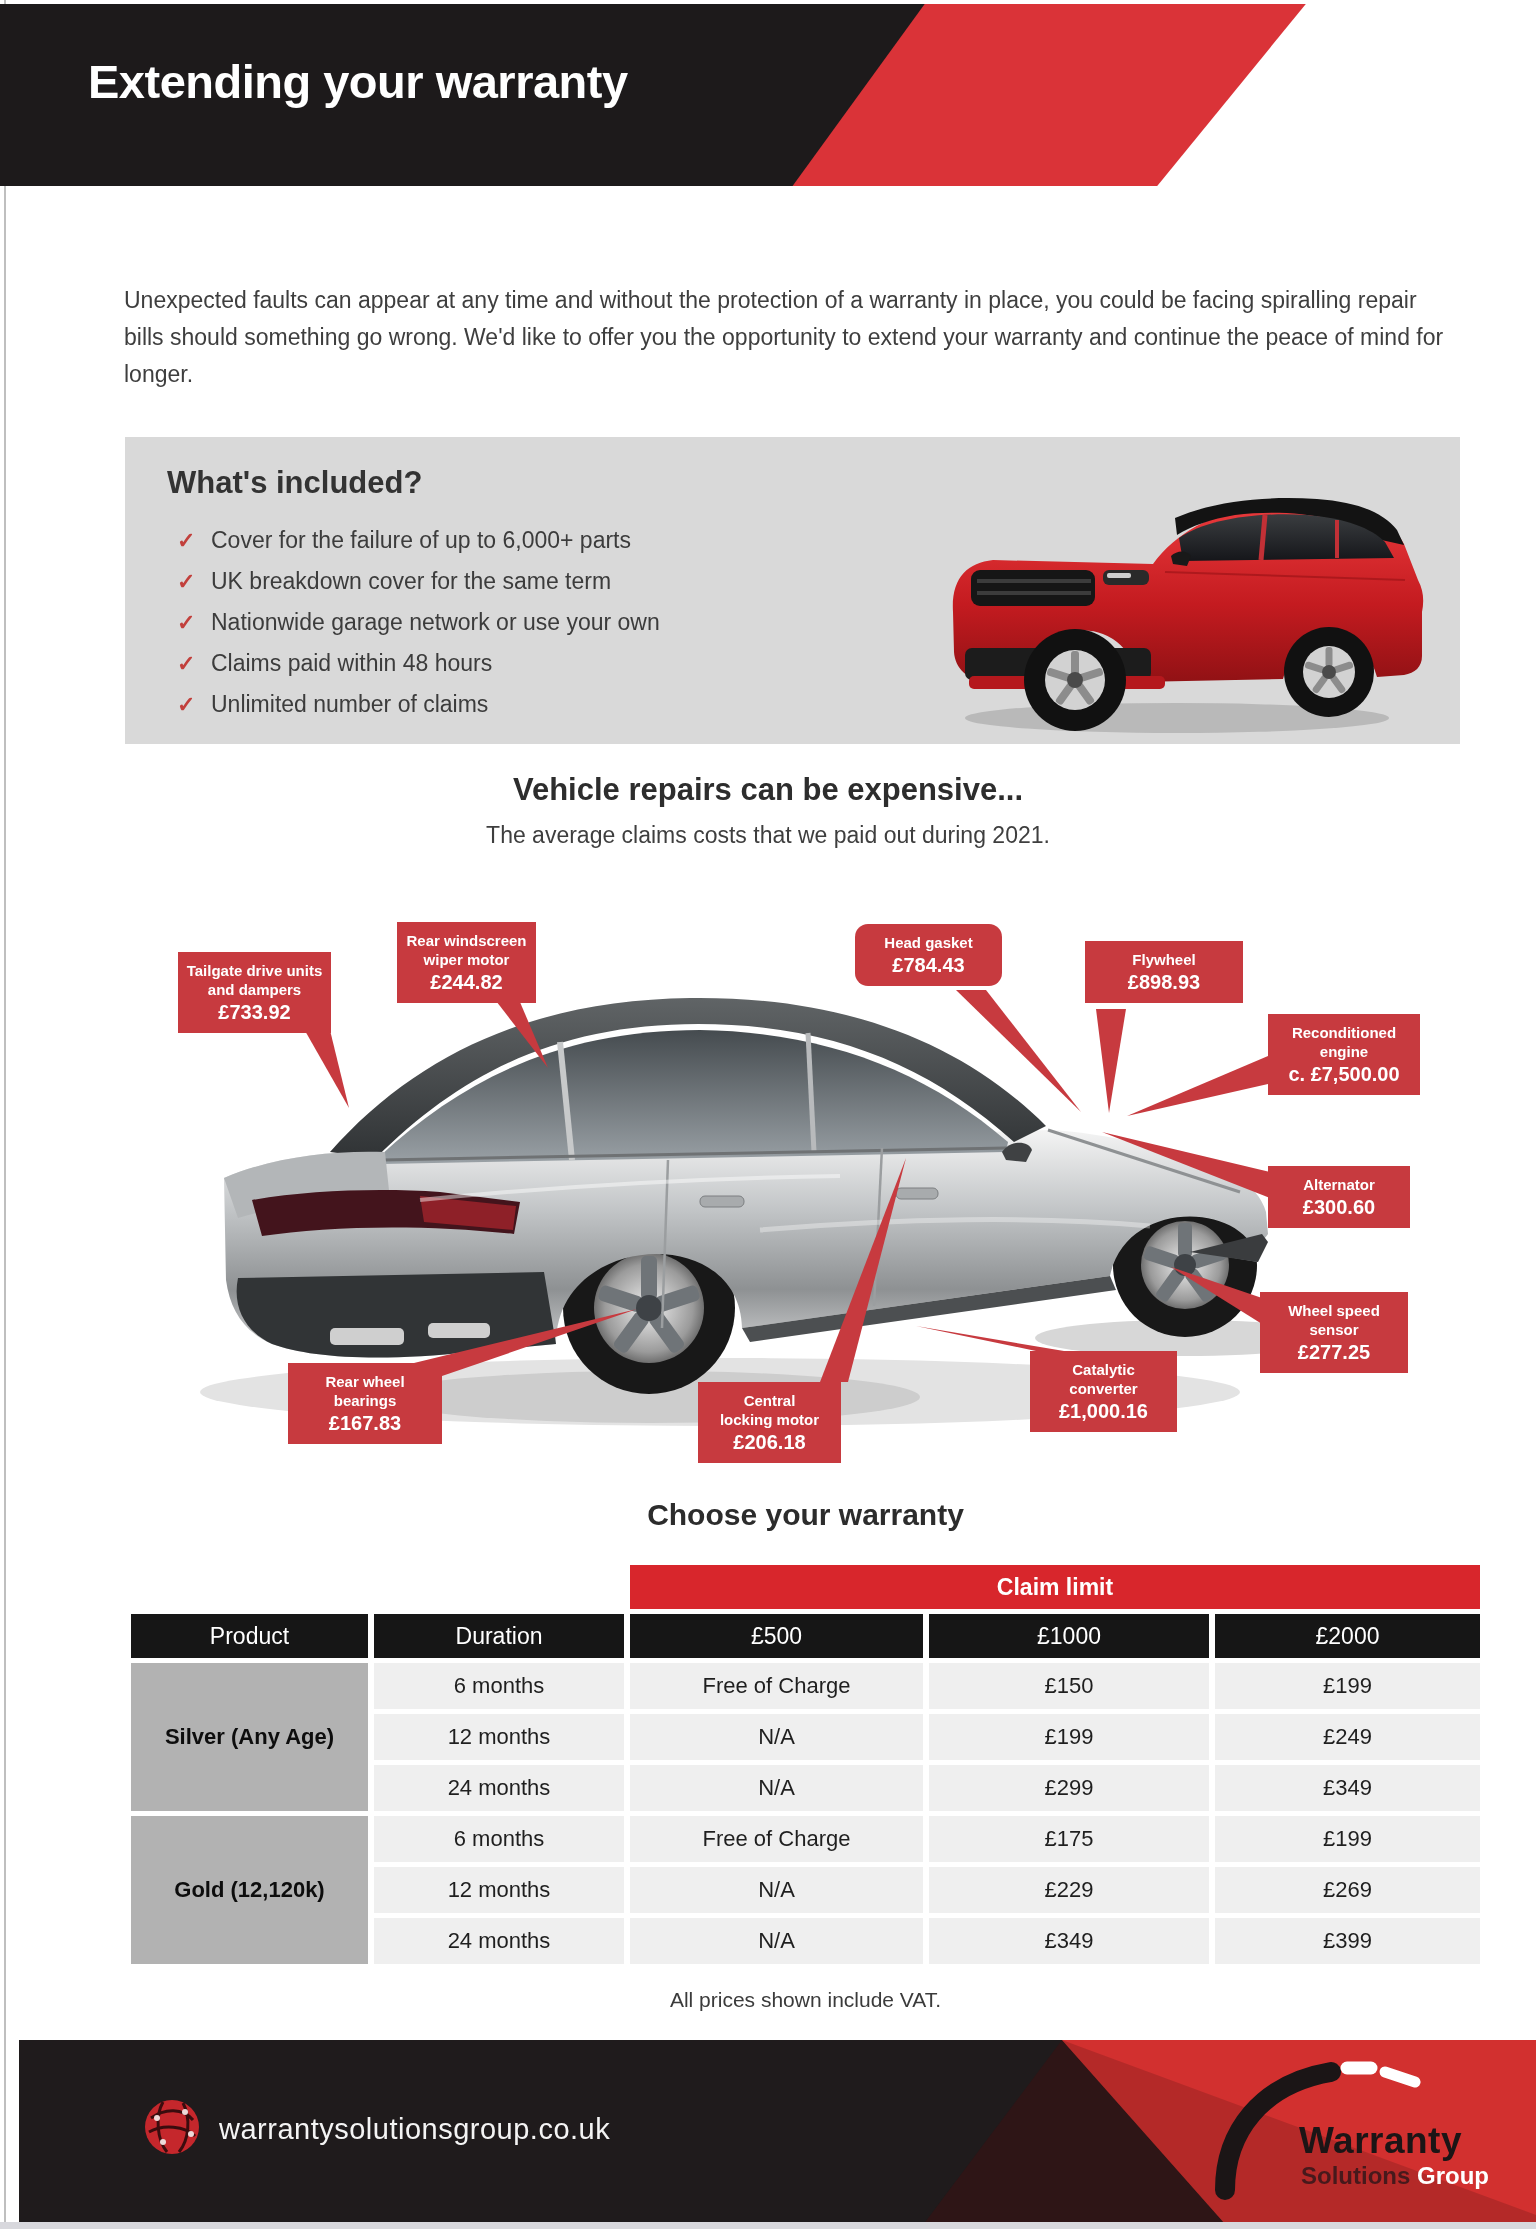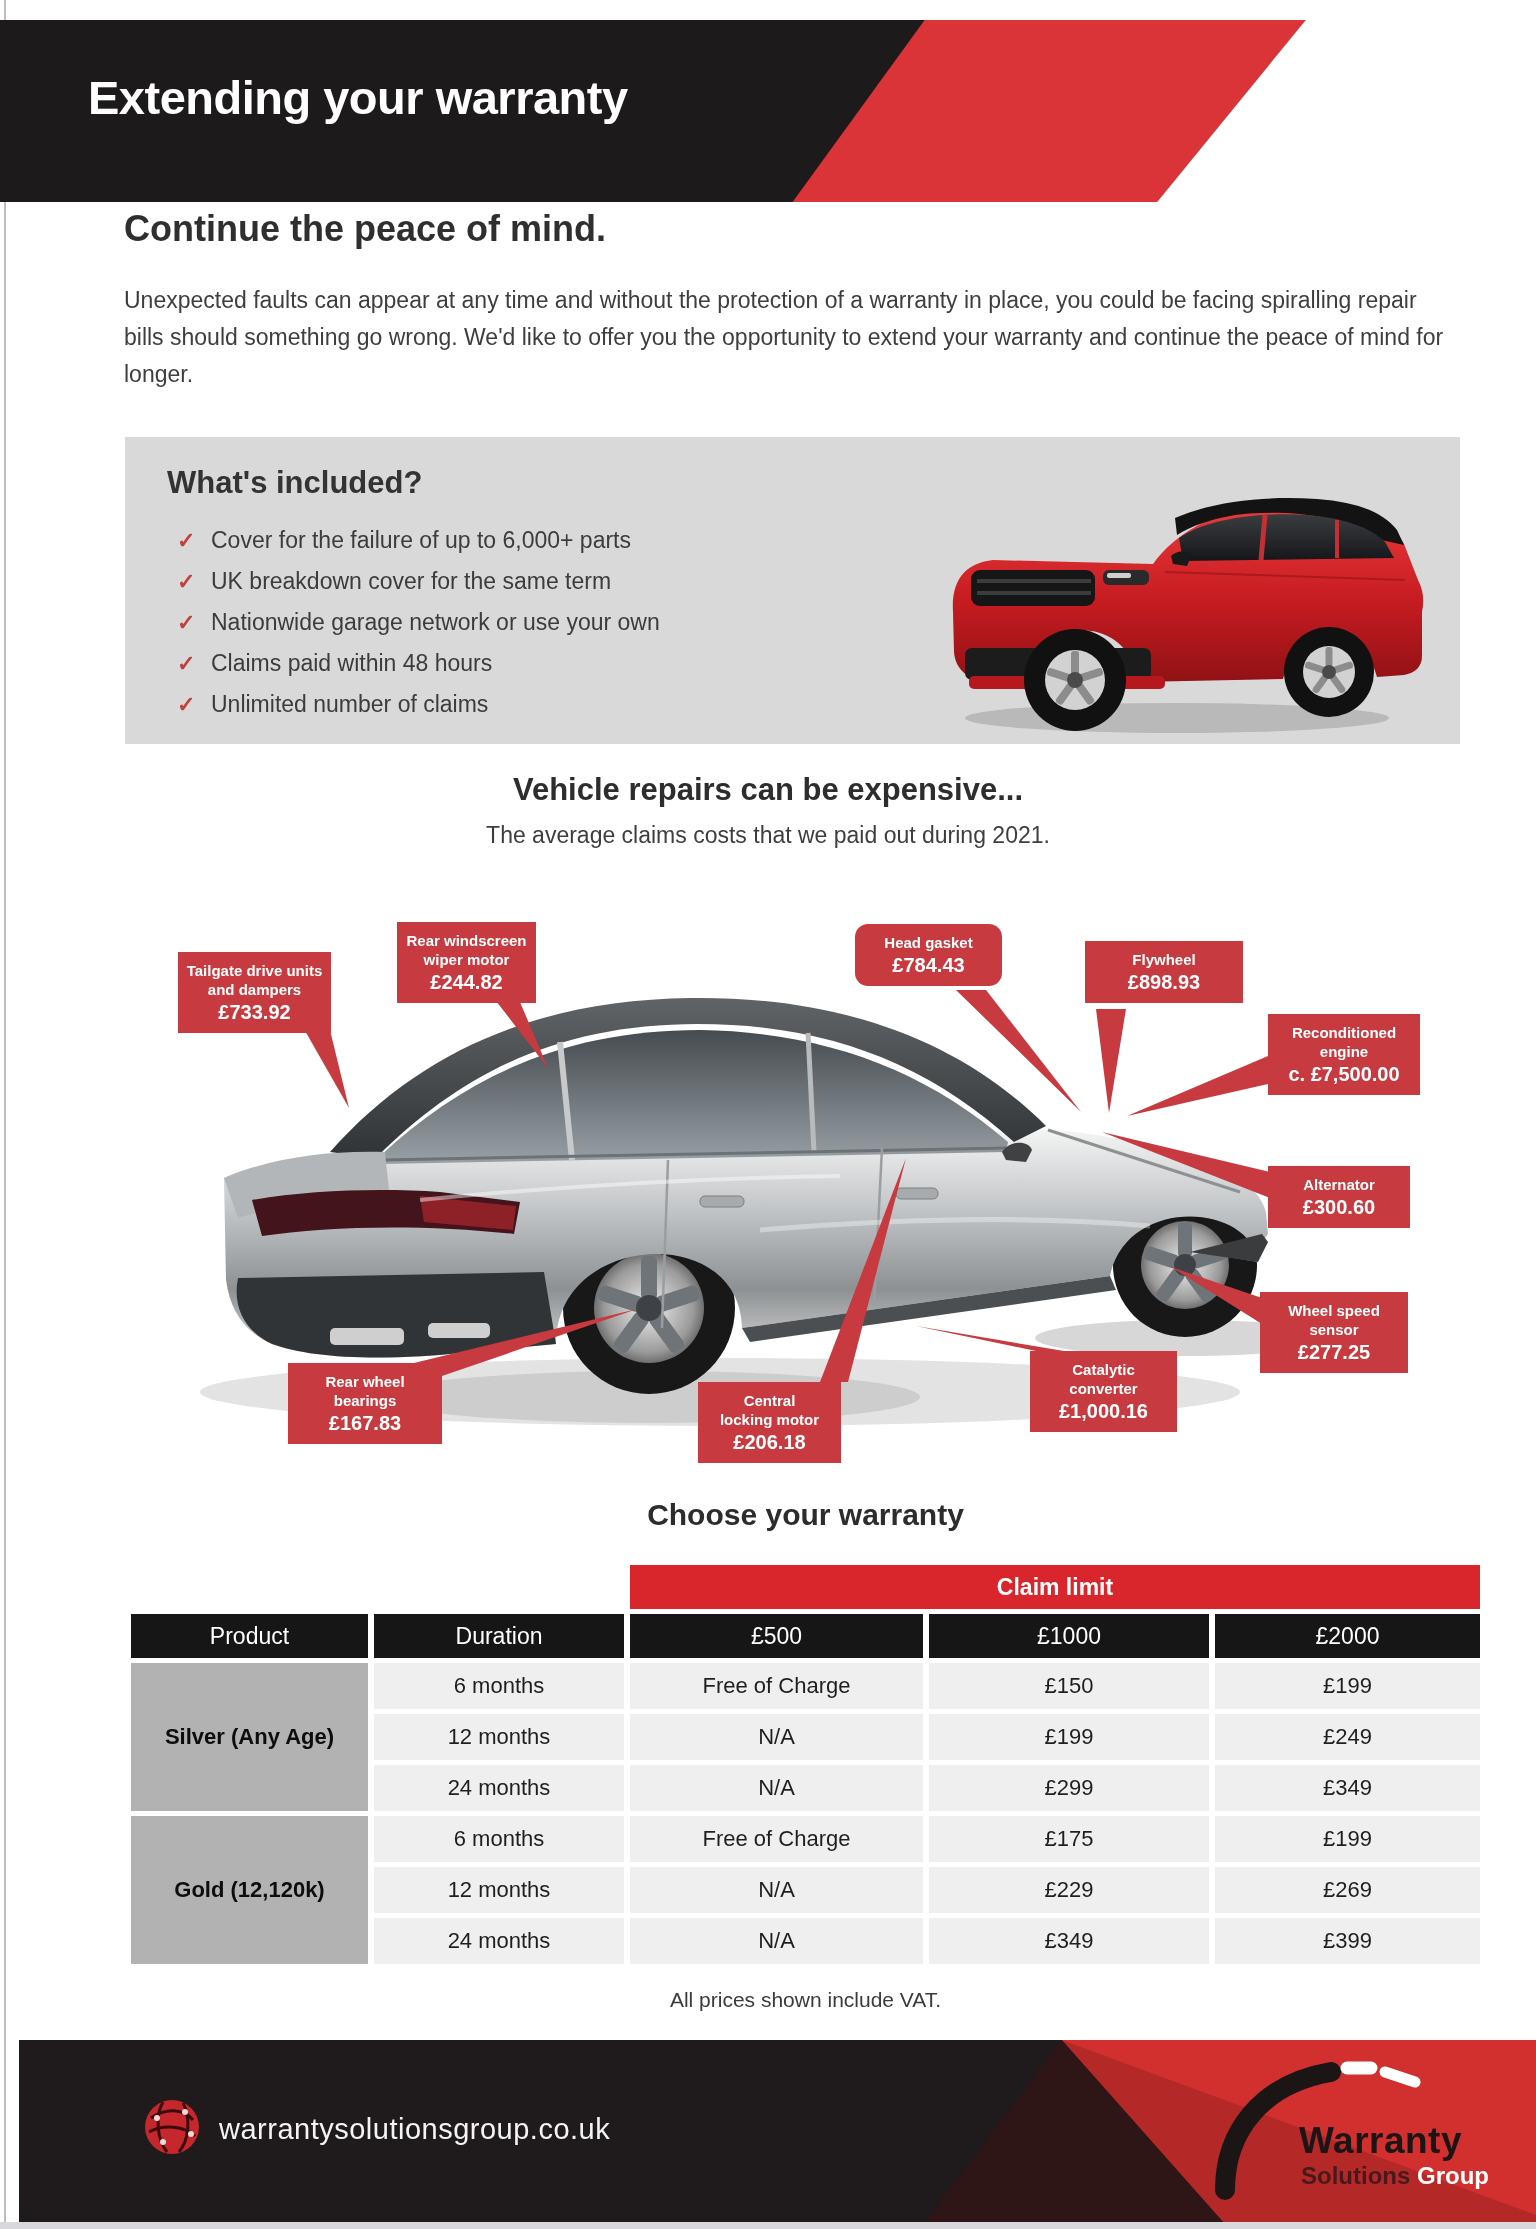--- a/index.html
+++ b/index.html
@@ -4,21 +4,21 @@
 <style>
   html,body{margin:0;padding:0;background:#e8e8e8;}
   .page{
     position:relative;width:1536px;height:2229px;margin:0 auto;
     background:#ffffff;overflow:hidden;
     font-family:"Liberation Sans",sans-serif;
   }
   .page-edge{position:absolute;left:4px;top:0;bottom:0;width:2px;background:#bfbfbf;}
 
   
-  .hdr{position:absolute;left:0;top:4px;width:1376px;height:182px;margin-top:16px;}
+  .hdr{position:absolute;left:0;top:4px;width:1376px;height:182px;}
   .hdr-black{position:absolute;inset:0;background:#1d1a1b;
     clip-path:polygon(0 0,67.4% 0,57.8% 100%,0 100%);}
   .hdr-red{position:absolute;inset:0;background:#da3338;
     clip-path:polygon(67.2% 0,94.9% 0,84.1% 100%,57.6% 100%);}
   .hdr-title{position:absolute;left:88px;top:50px;color:#ffffff;
     font-size:47px;font-weight:bold;letter-spacing:-0.5px;}
 
   
   .intro-h{position:absolute;left:124px;top:208px;font-size:36px;font-weight:bold;color:#2f2f2f;}
   .intro-p{position:absolute;left:124px;top:282px;width:1330px;font-size:23px;line-height:37px;color:#3e3e3e;}
@@ -77,21 +77,20 @@
 
 <div class="page">
   <div class="page-edge"></div>
 
   <div class="hdr">
     <div class="hdr-black"></div>
     <div class="hdr-red"></div>
     <div class="hdr-title">Extending your warranty</div>
   </div>
 
-  <div class="intro-h">Continue the peace of mind.</div>
   <div class="intro-p">Unexpected faults can appear at any time and without the protection of a warranty in place, you could be facing spiralling repair bills should something go wrong. We'd like to offer you the opportunity to extend your warranty and continue the peace of mind for longer.</div>
 
   <div class="inc-box">
     <div class="inc-title">What's included?</div>
     <div class="inc-list">
       <div class="inc-item">
         <span class="inc-check">✓</span>
         <span>Cover for the failure of up to 6,000+ parts</span>
       </div>
       <div class="inc-item">

